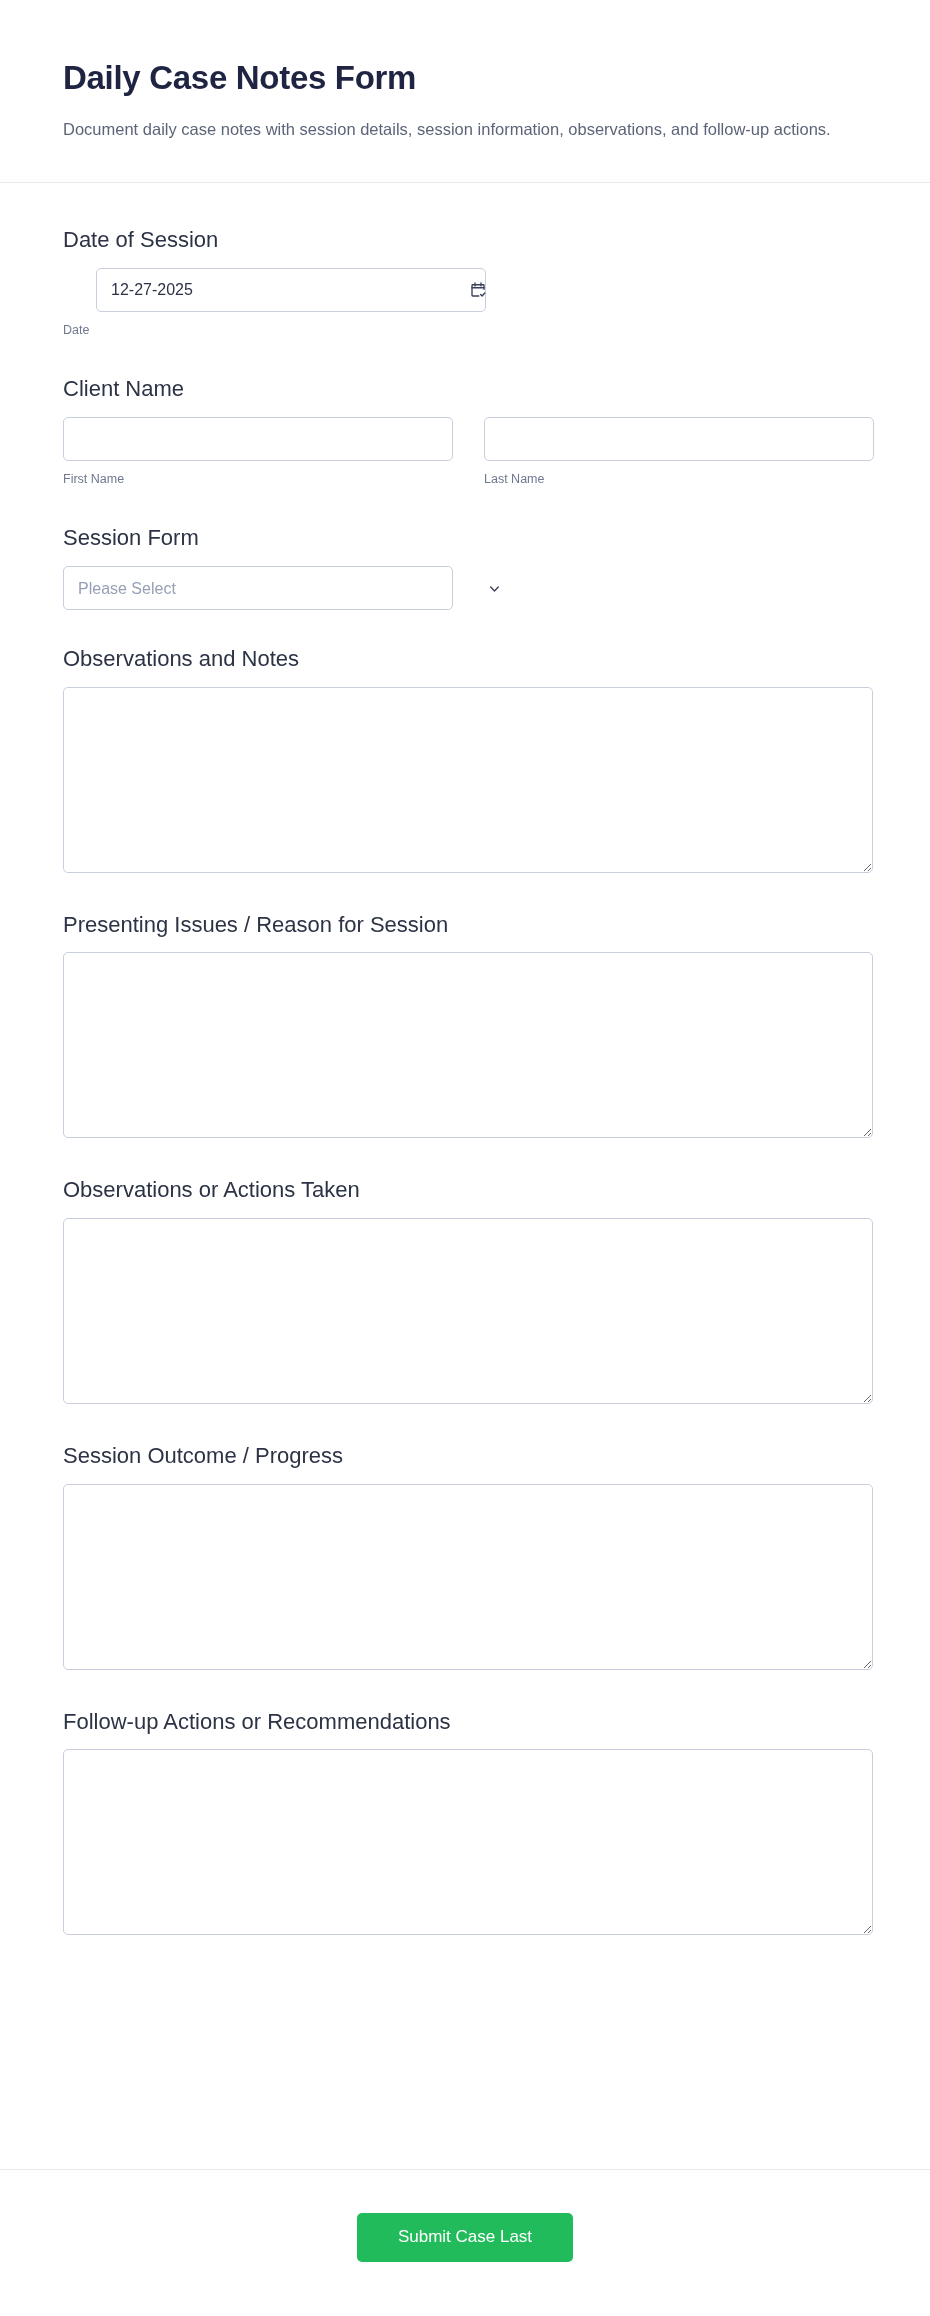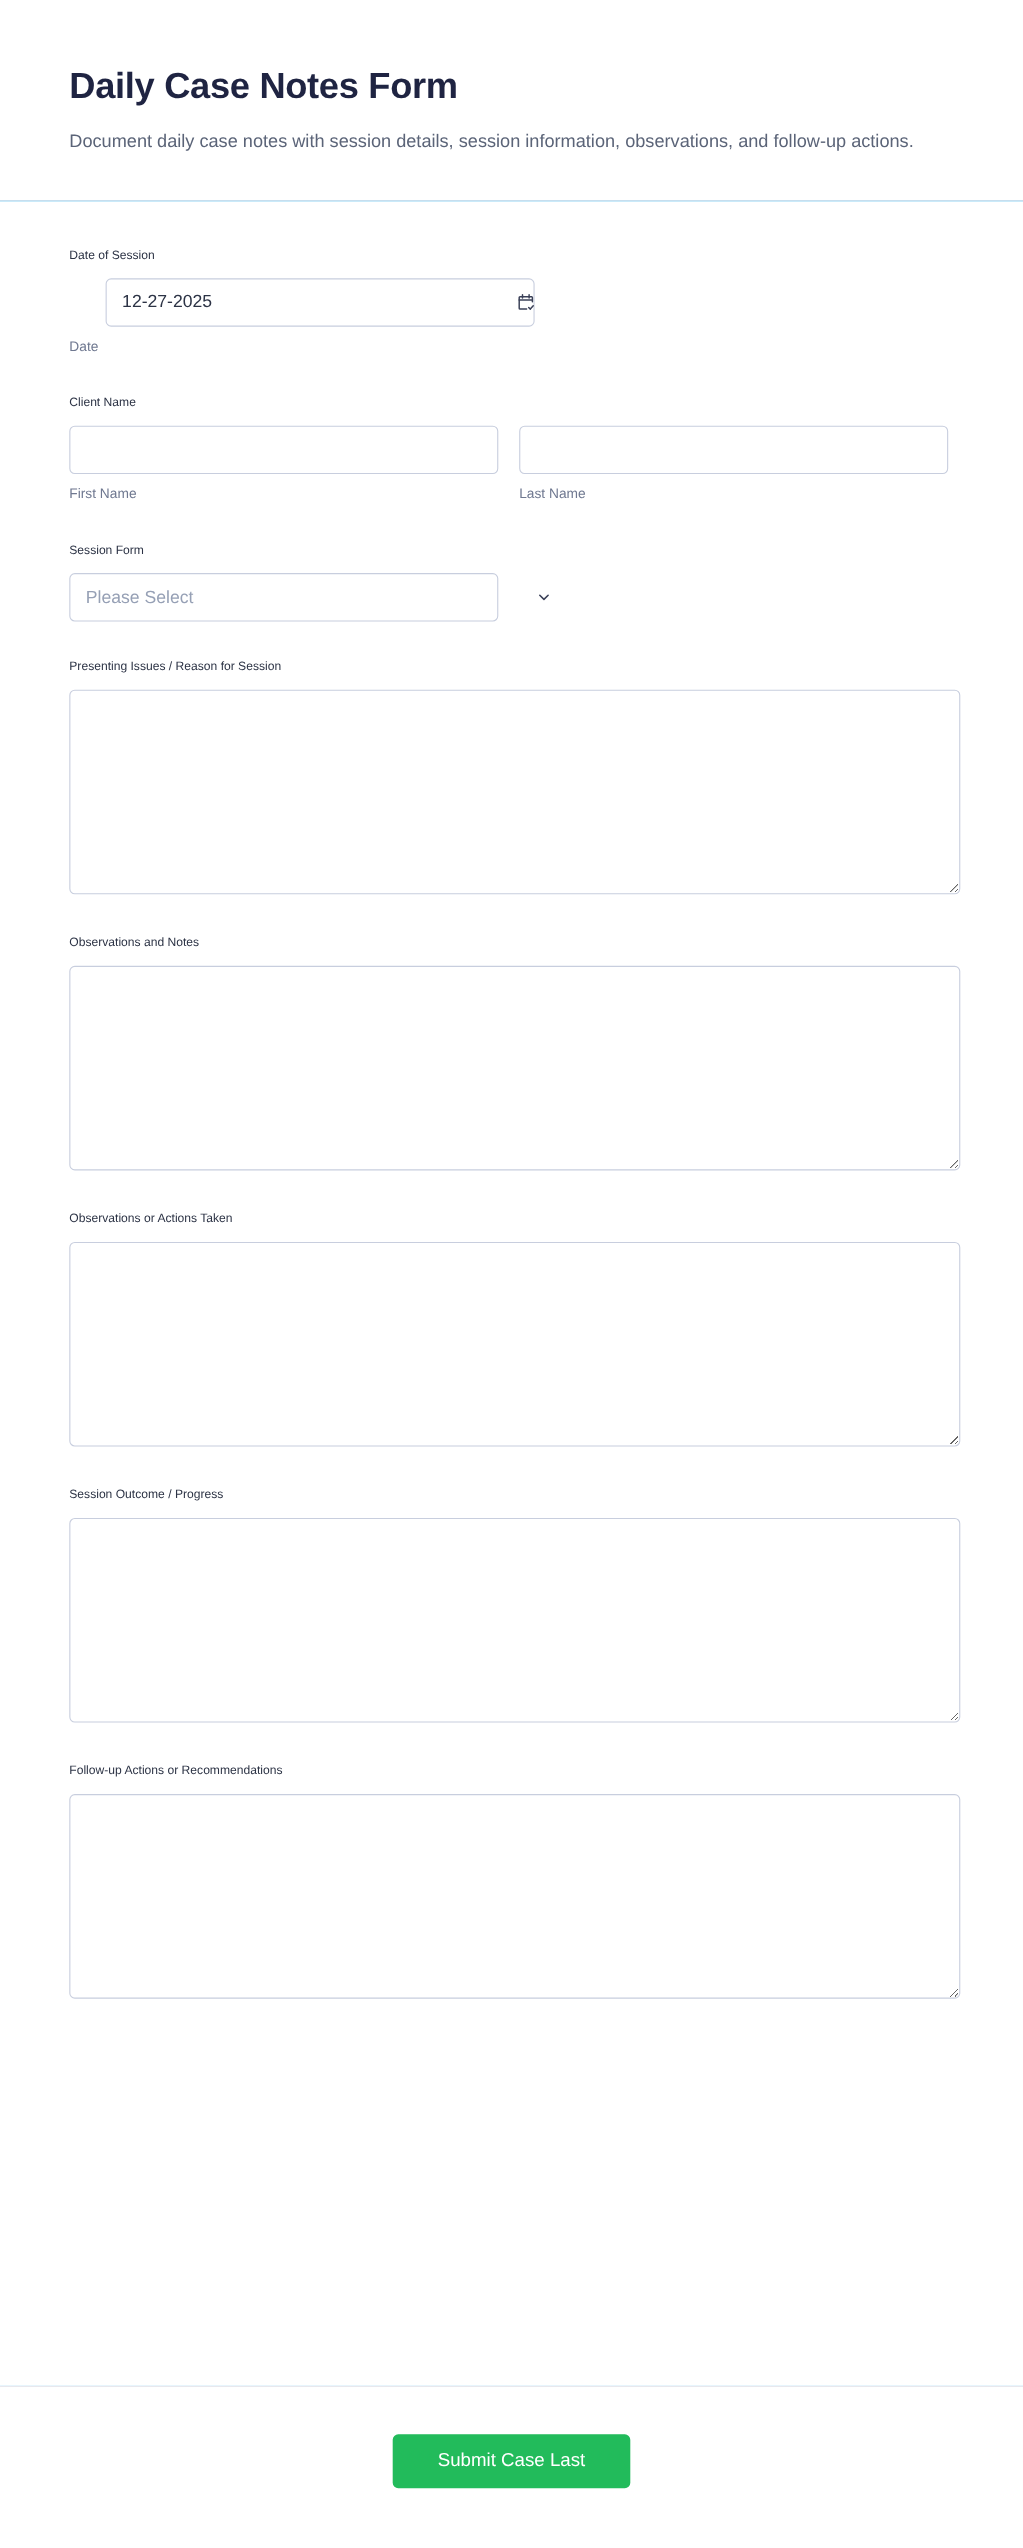--- a/index.html
+++ b/index.html
@@ -60,21 +60,21 @@
     padding: 42px 63px 44px 63px;
     background: #ffffff;
     flex: 1 1 auto;
   }
 
   .field-group { margin-bottom: 36px; }
   .field-group.tight { margin-bottom: 34px; }
 
   .field-label {
     display: block;
-    font-size: 11px;
+    font-size: 22px;
     line-height: 1.35;
     font-weight: normal;
     color: #2c3345;
     margin-bottom: 13px;
   }
 
   .sublabel {
     display: block;
     font-size: 12.5px;
     line-height: 1.3;
@@ -113,21 +113,21 @@
     top: 50%;
     transform: translateY(-50%);
     width: 18px;
     height: 18px;
     pointer-events: none;
     color: #3b4158;
   }
 
   .name-row {
     display: flex;
-    gap: 19px;
+    gap: 31px;
     align-items: flex-start;
   }
   .name-col { width: 390px; }
   .name-col .text-input {
     width: 390px;
     height: 44px;
     padding: 0 14px;
   }
 
   .select-wrap {
@@ -237,26 +237,26 @@
         <div class="select-input placeholder-shown">Please Select</div>
         <span class="chevron-icon">
           <svg viewBox="0 0 24 24" width="13" height="13" fill="none" stroke="currentColor" stroke-width="2.6" stroke-linecap="round" stroke-linejoin="round">
             <polyline points="5,8.5 12,15.5 19,8.5"></polyline>
           </svg>
         </span>
       </div>
     </div>
 
     <div class="textarea-group">
+      <label class="field-label">Observations and Notes</label>
+      <textarea class="textarea-input" placeholder="" style=""></textarea>
+    </div>
+
+    <div class="textarea-group">
       <label class="field-label">Presenting Issues / Reason for Session</label>
-      <textarea class="textarea-input" placeholder="" style=""></textarea>
-    </div>
-
-    <div class="textarea-group">
-      <label class="field-label">Observations and Notes</label>
       <textarea class="textarea-input" placeholder="" style=""></textarea>
     </div>
 
     <div class="textarea-group">
       <label class="field-label">Observations or Actions Taken</label>
       <textarea class="textarea-input" placeholder="" style=""></textarea>
     </div>
 
     <div class="textarea-group">
       <label class="field-label">Session Outcome / Progress</label>

